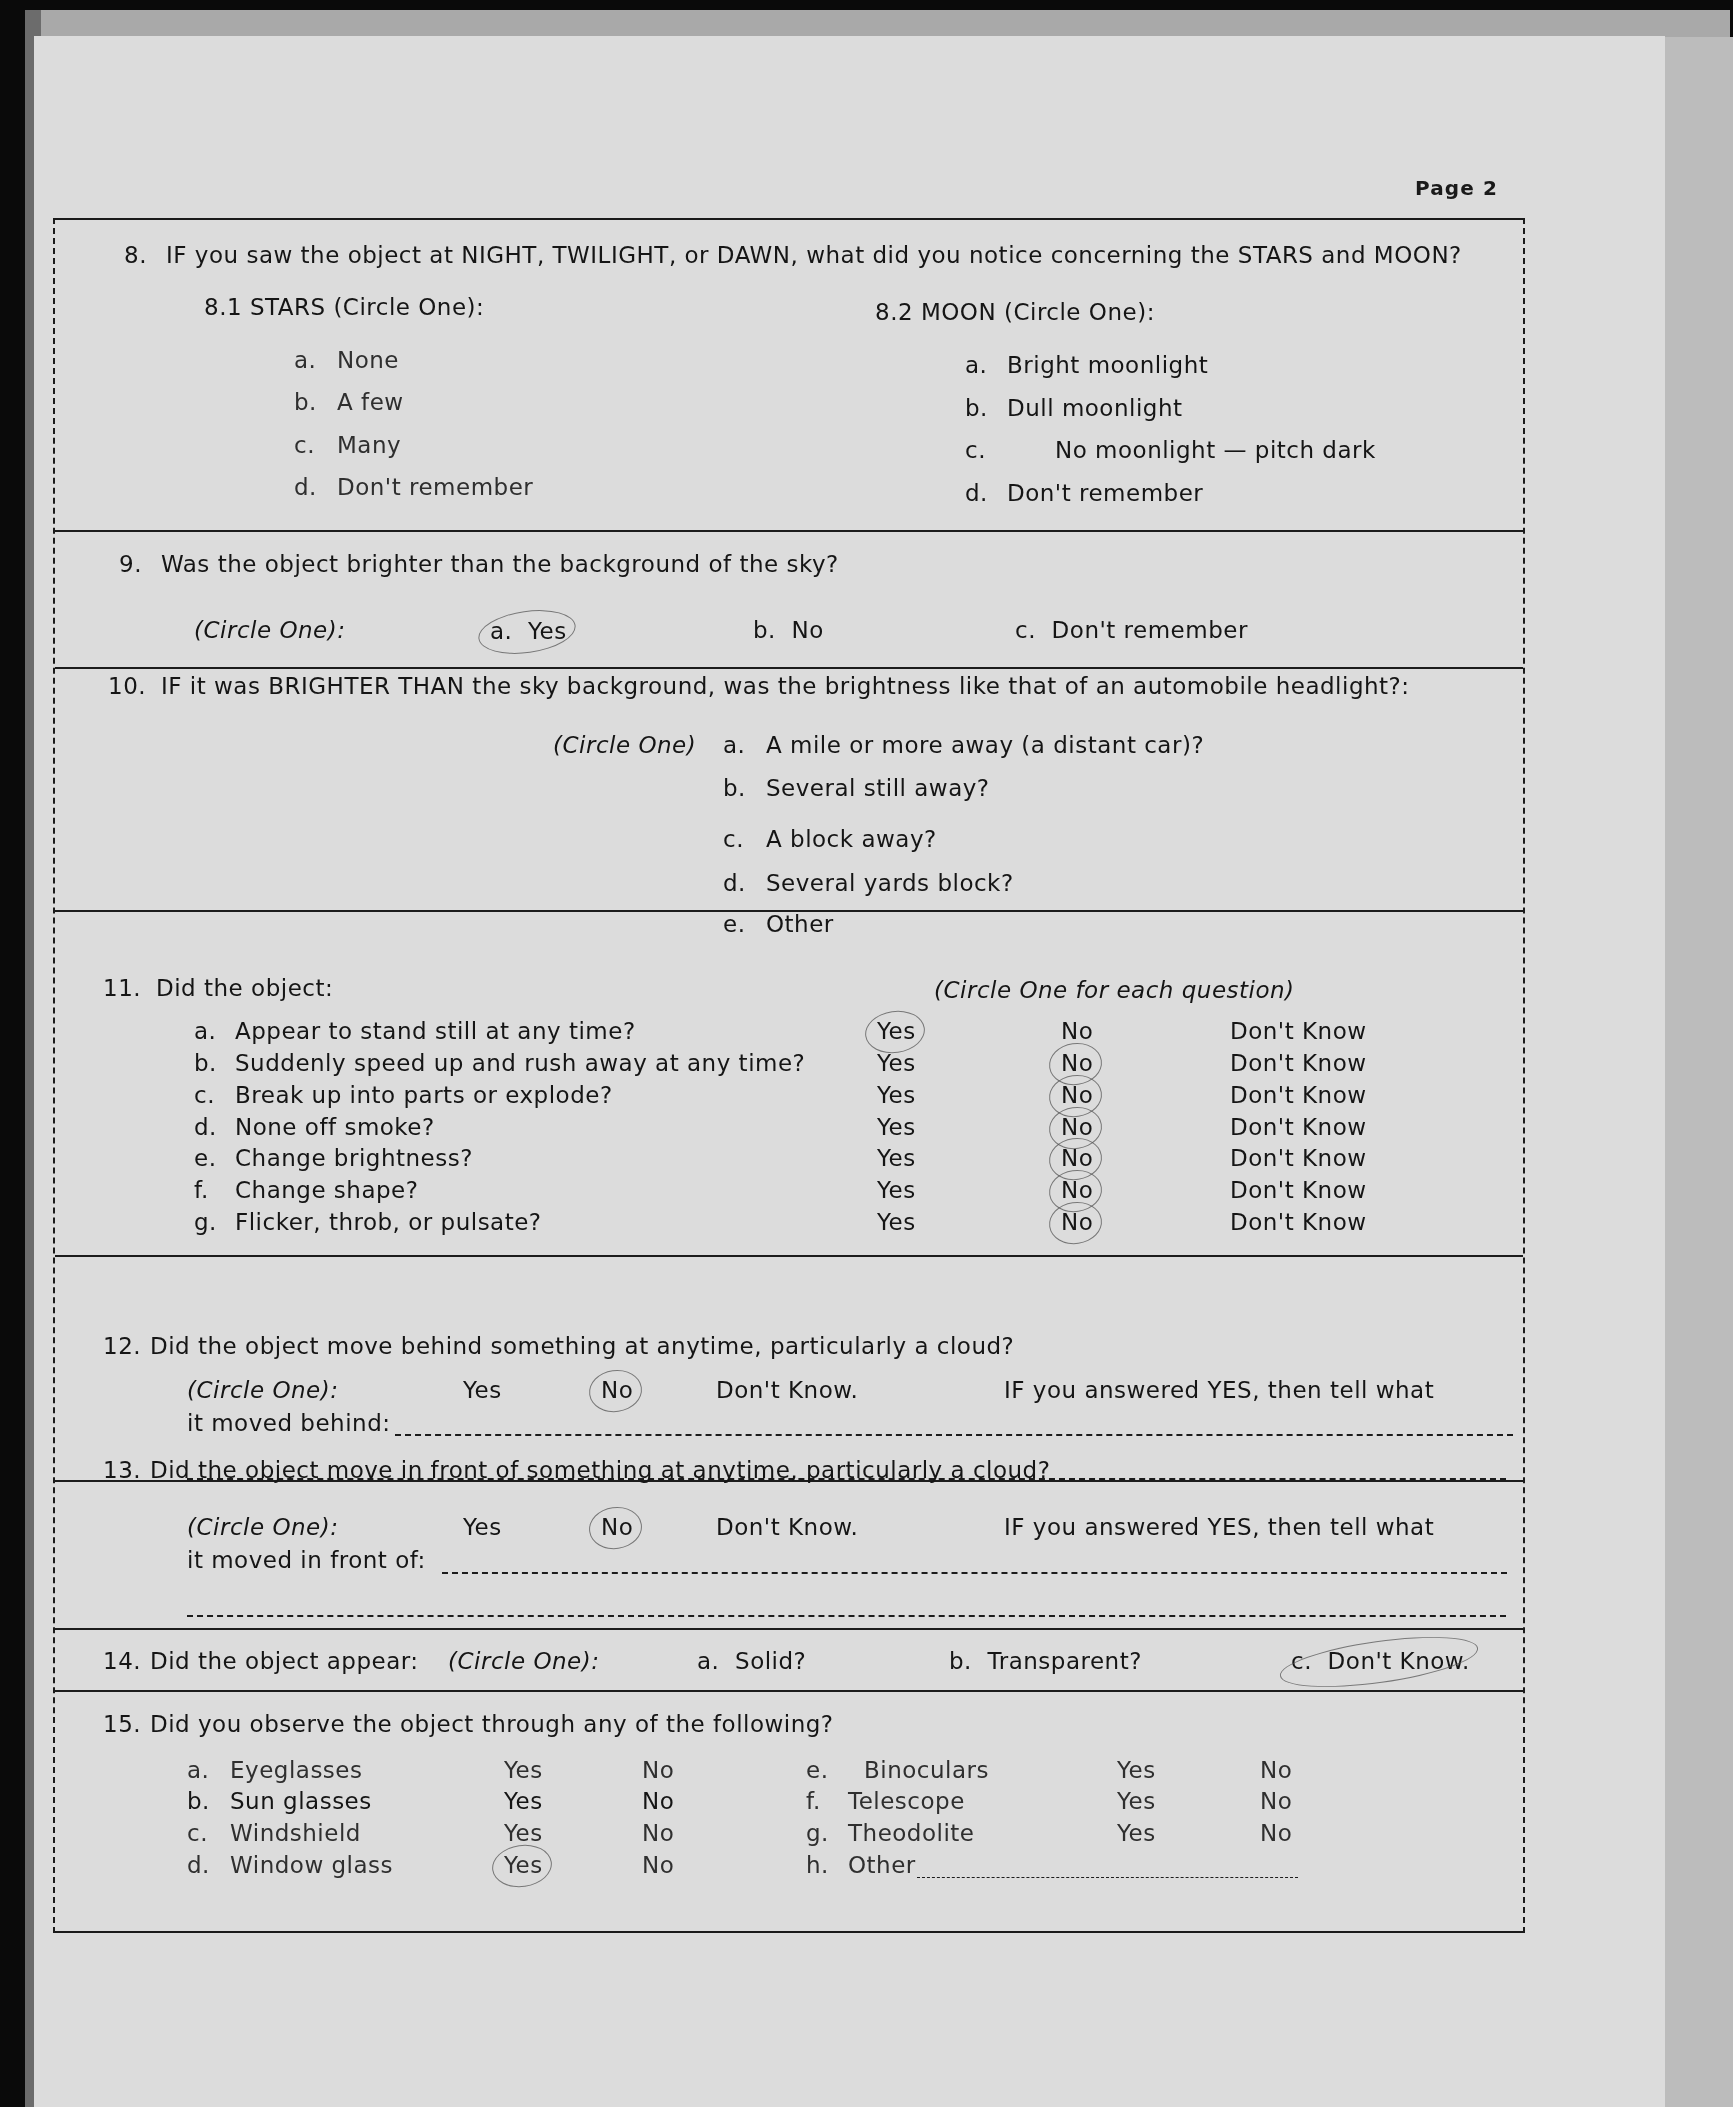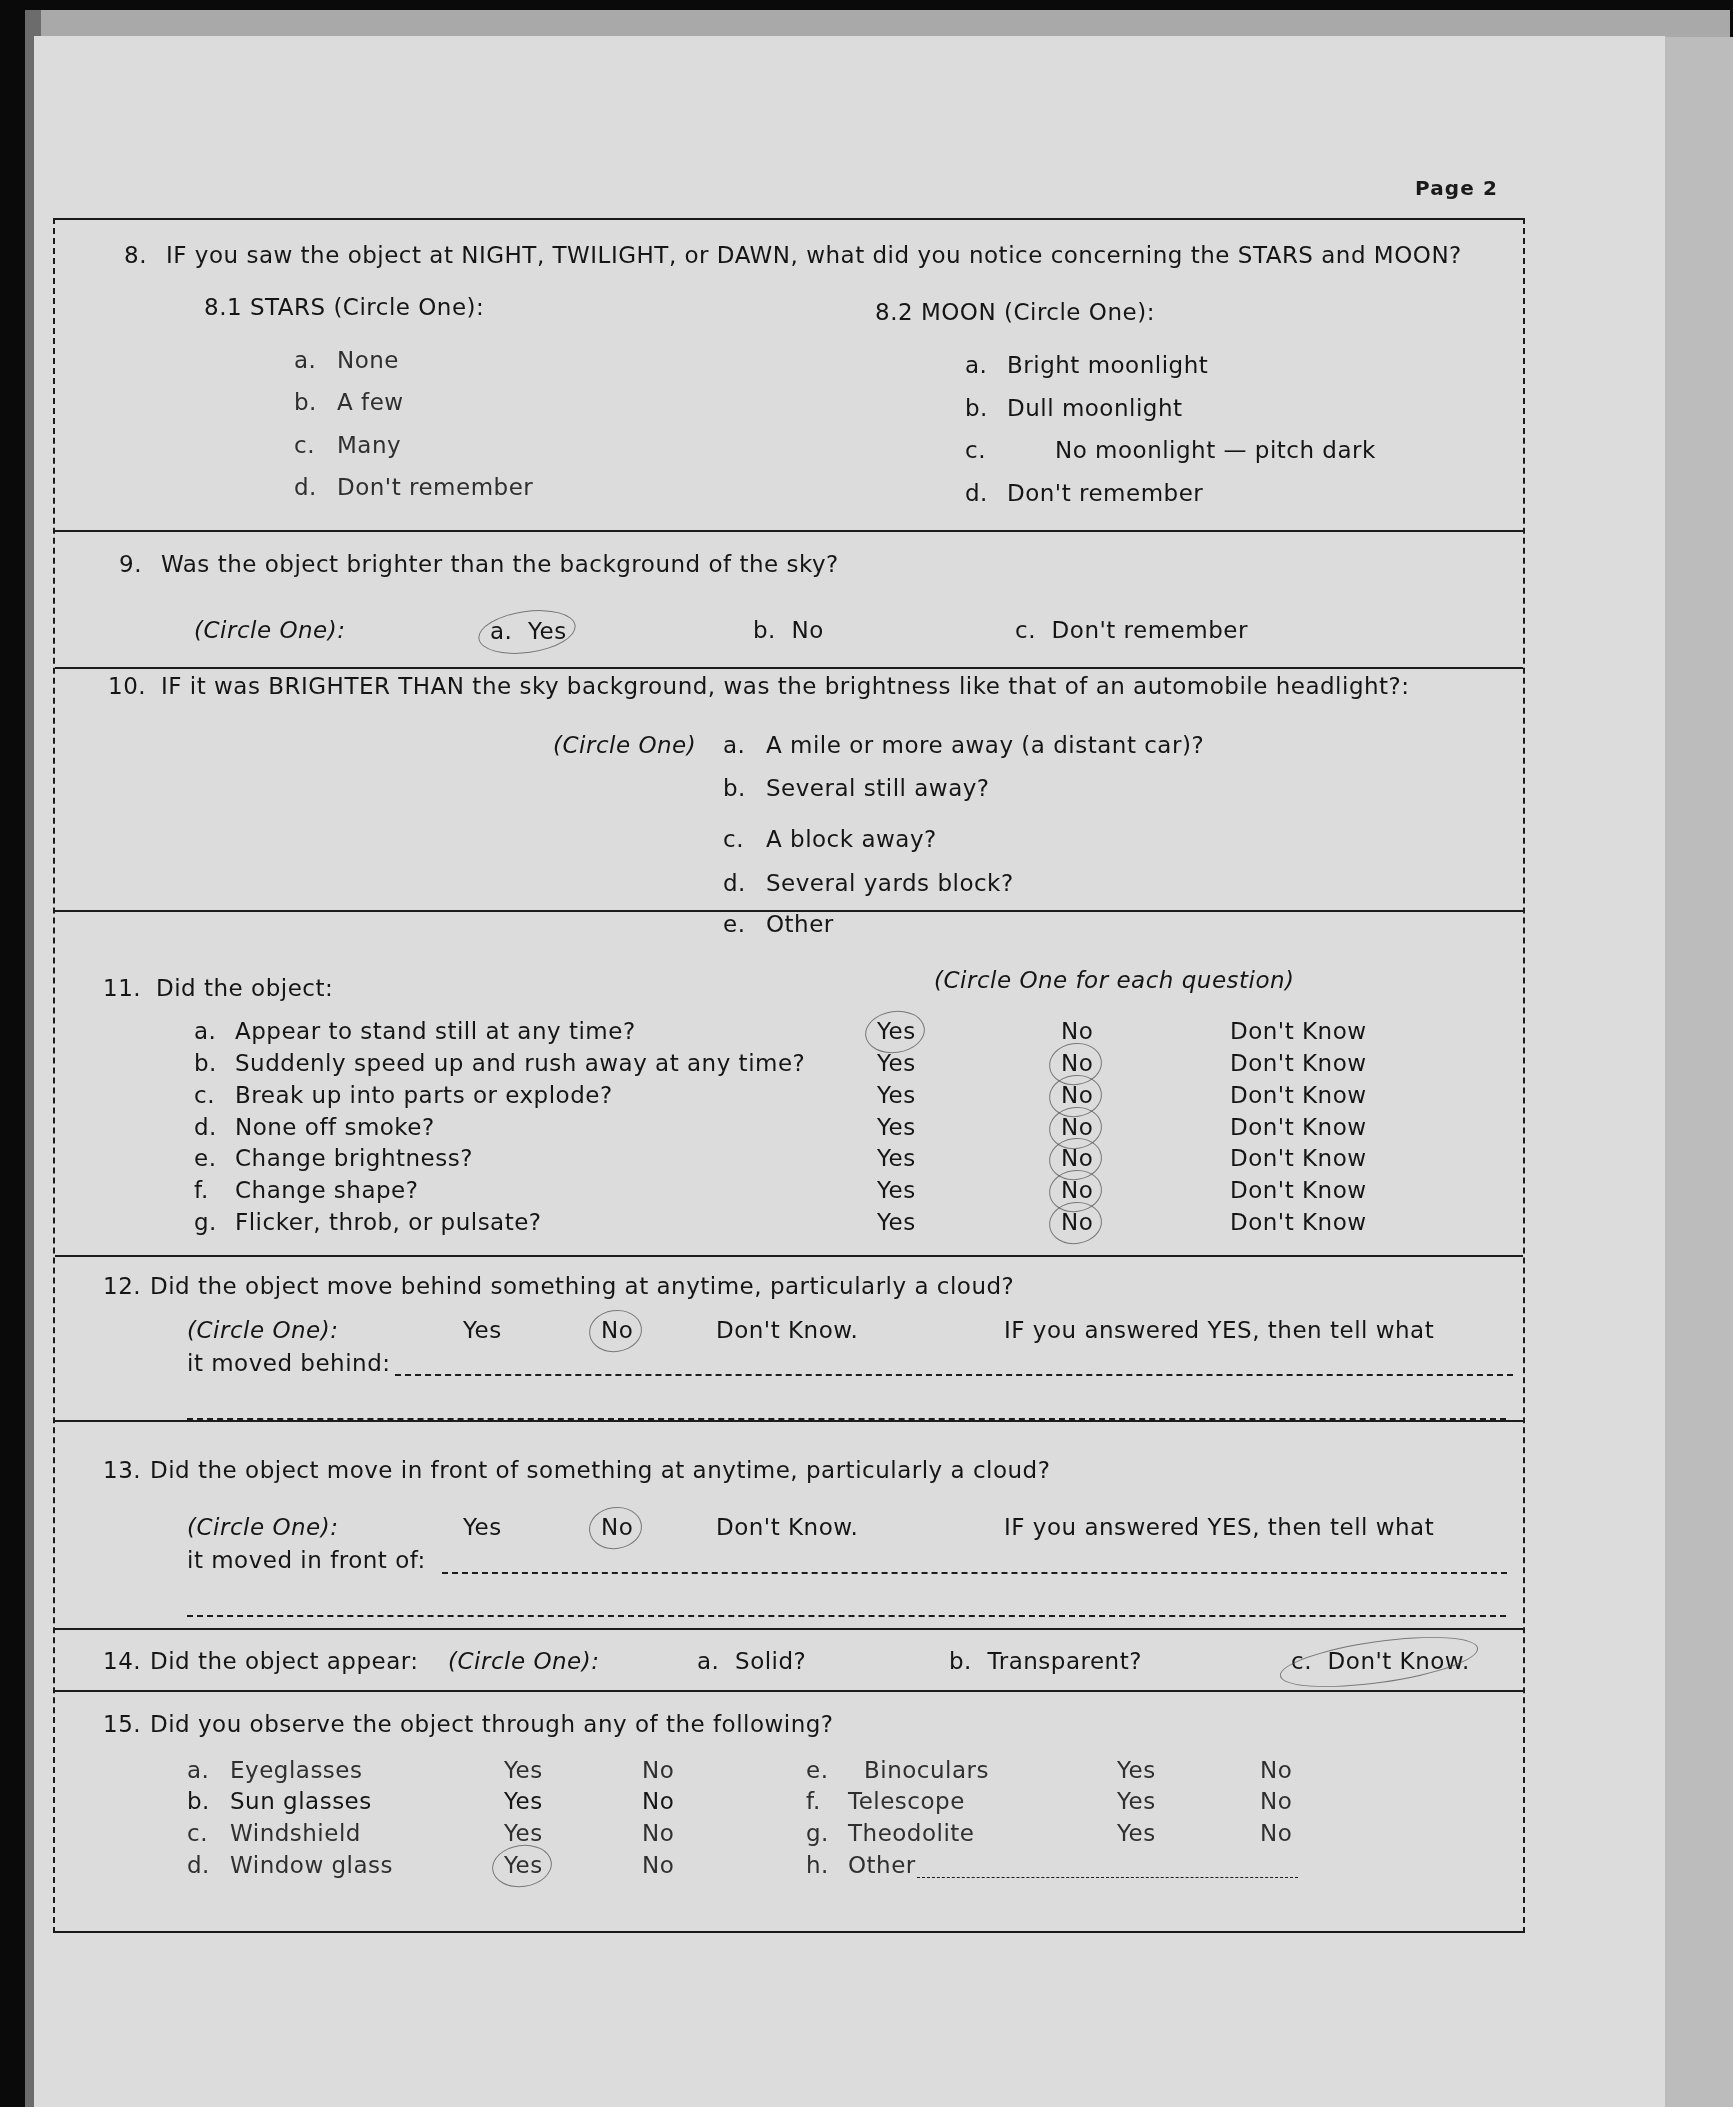--- a/index.html
+++ b/index.html
@@ -118,21 +118,21 @@
     <span class="t" style="left:711px; top:168px;">A block away?</span>
     <span class="t" style="left:668px; top:212px;">d.</span>
     <span class="t" style="left:711px; top:212px;">Several yards block?</span>
     <span class="t" style="left:668px; top:253px;">e.</span>
     <span class="t" style="left:711px; top:253px;">Other</span>
   </div>
 
   <div class="section" style="top:739px; height:298px;">
     <span class="t" style="left:48px; top:16px;">11.</span>
     <span class="t" style="left:101px; top:16px;">Did the object:</span>
-    <span class="t i" style="left:879px; top:8px;">(Circle One for each question)</span>
+    <span class="t i" style="left:879px; top:18px;">(Circle One for each question)</span>
 
     <div style="position:absolute; left:0; top:59px; width:100%; height:32px;">
       <span class="t" style="left:139px; top:0;">a.</span>
       <span class="t" style="left:180px; top:0;">Appear to stand still at any time?</span>
       <span class="t circled" style="left:822px; top:0;">Yes</span>
       <span class="t" style="left:1006px; top:0;">No</span>
       <span class="t" style="left:1175px; top:0;">Don't Know</span>
     </div>
     <div style="position:absolute; left:0; top:91px; width:100%; height:32px;">
       <span class="t" style="left:139px; top:0;">b.</span>
@@ -171,21 +171,21 @@
     </div>
     <div style="position:absolute; left:0; top:250px; width:100%; height:32px;">
       <span class="t" style="left:139px; top:0;">g.</span>
       <span class="t" style="left:180px; top:0;">Flicker, throb, or pulsate?</span>
       <span class="t" style="left:822px; top:0;">Yes</span>
       <span class="t circled" style="left:1006px; top:0;">No</span>
       <span class="t" style="left:1175px; top:0;">Don't Know</span>
     </div>
   </div>
 
-  <div class="section" style="top:1037px; height:165px;">
+  <div class="section" style="top:1097px; height:165px;">
     <span class="t" style="left:48px; top:16px;">12.</span>
     <span class="t" style="left:95px; top:16px;">Did the object move behind something at anytime, particularly a cloud?</span>
     <span class="t i" style="left:132px; top:60px;">(Circle One):</span>
     <span class="t" style="left:408px; top:60px;">Yes</span>
     <span class="t circled" style="left:546px; top:60px;">No</span>
     <span class="t" style="left:661px; top:60px;">Don't Know.</span>
     <span class="t" style="left:949px; top:60px;">IF you answered YES, then tell what</span>
     <span class="t" style="left:132px; top:93px;">it moved behind:</span>
     <div class="blank" style="left:340px; top:117px; width:1118px;"></div>
     <div class="blank" style="left:132px; top:161px; width:1319px;"></div>

